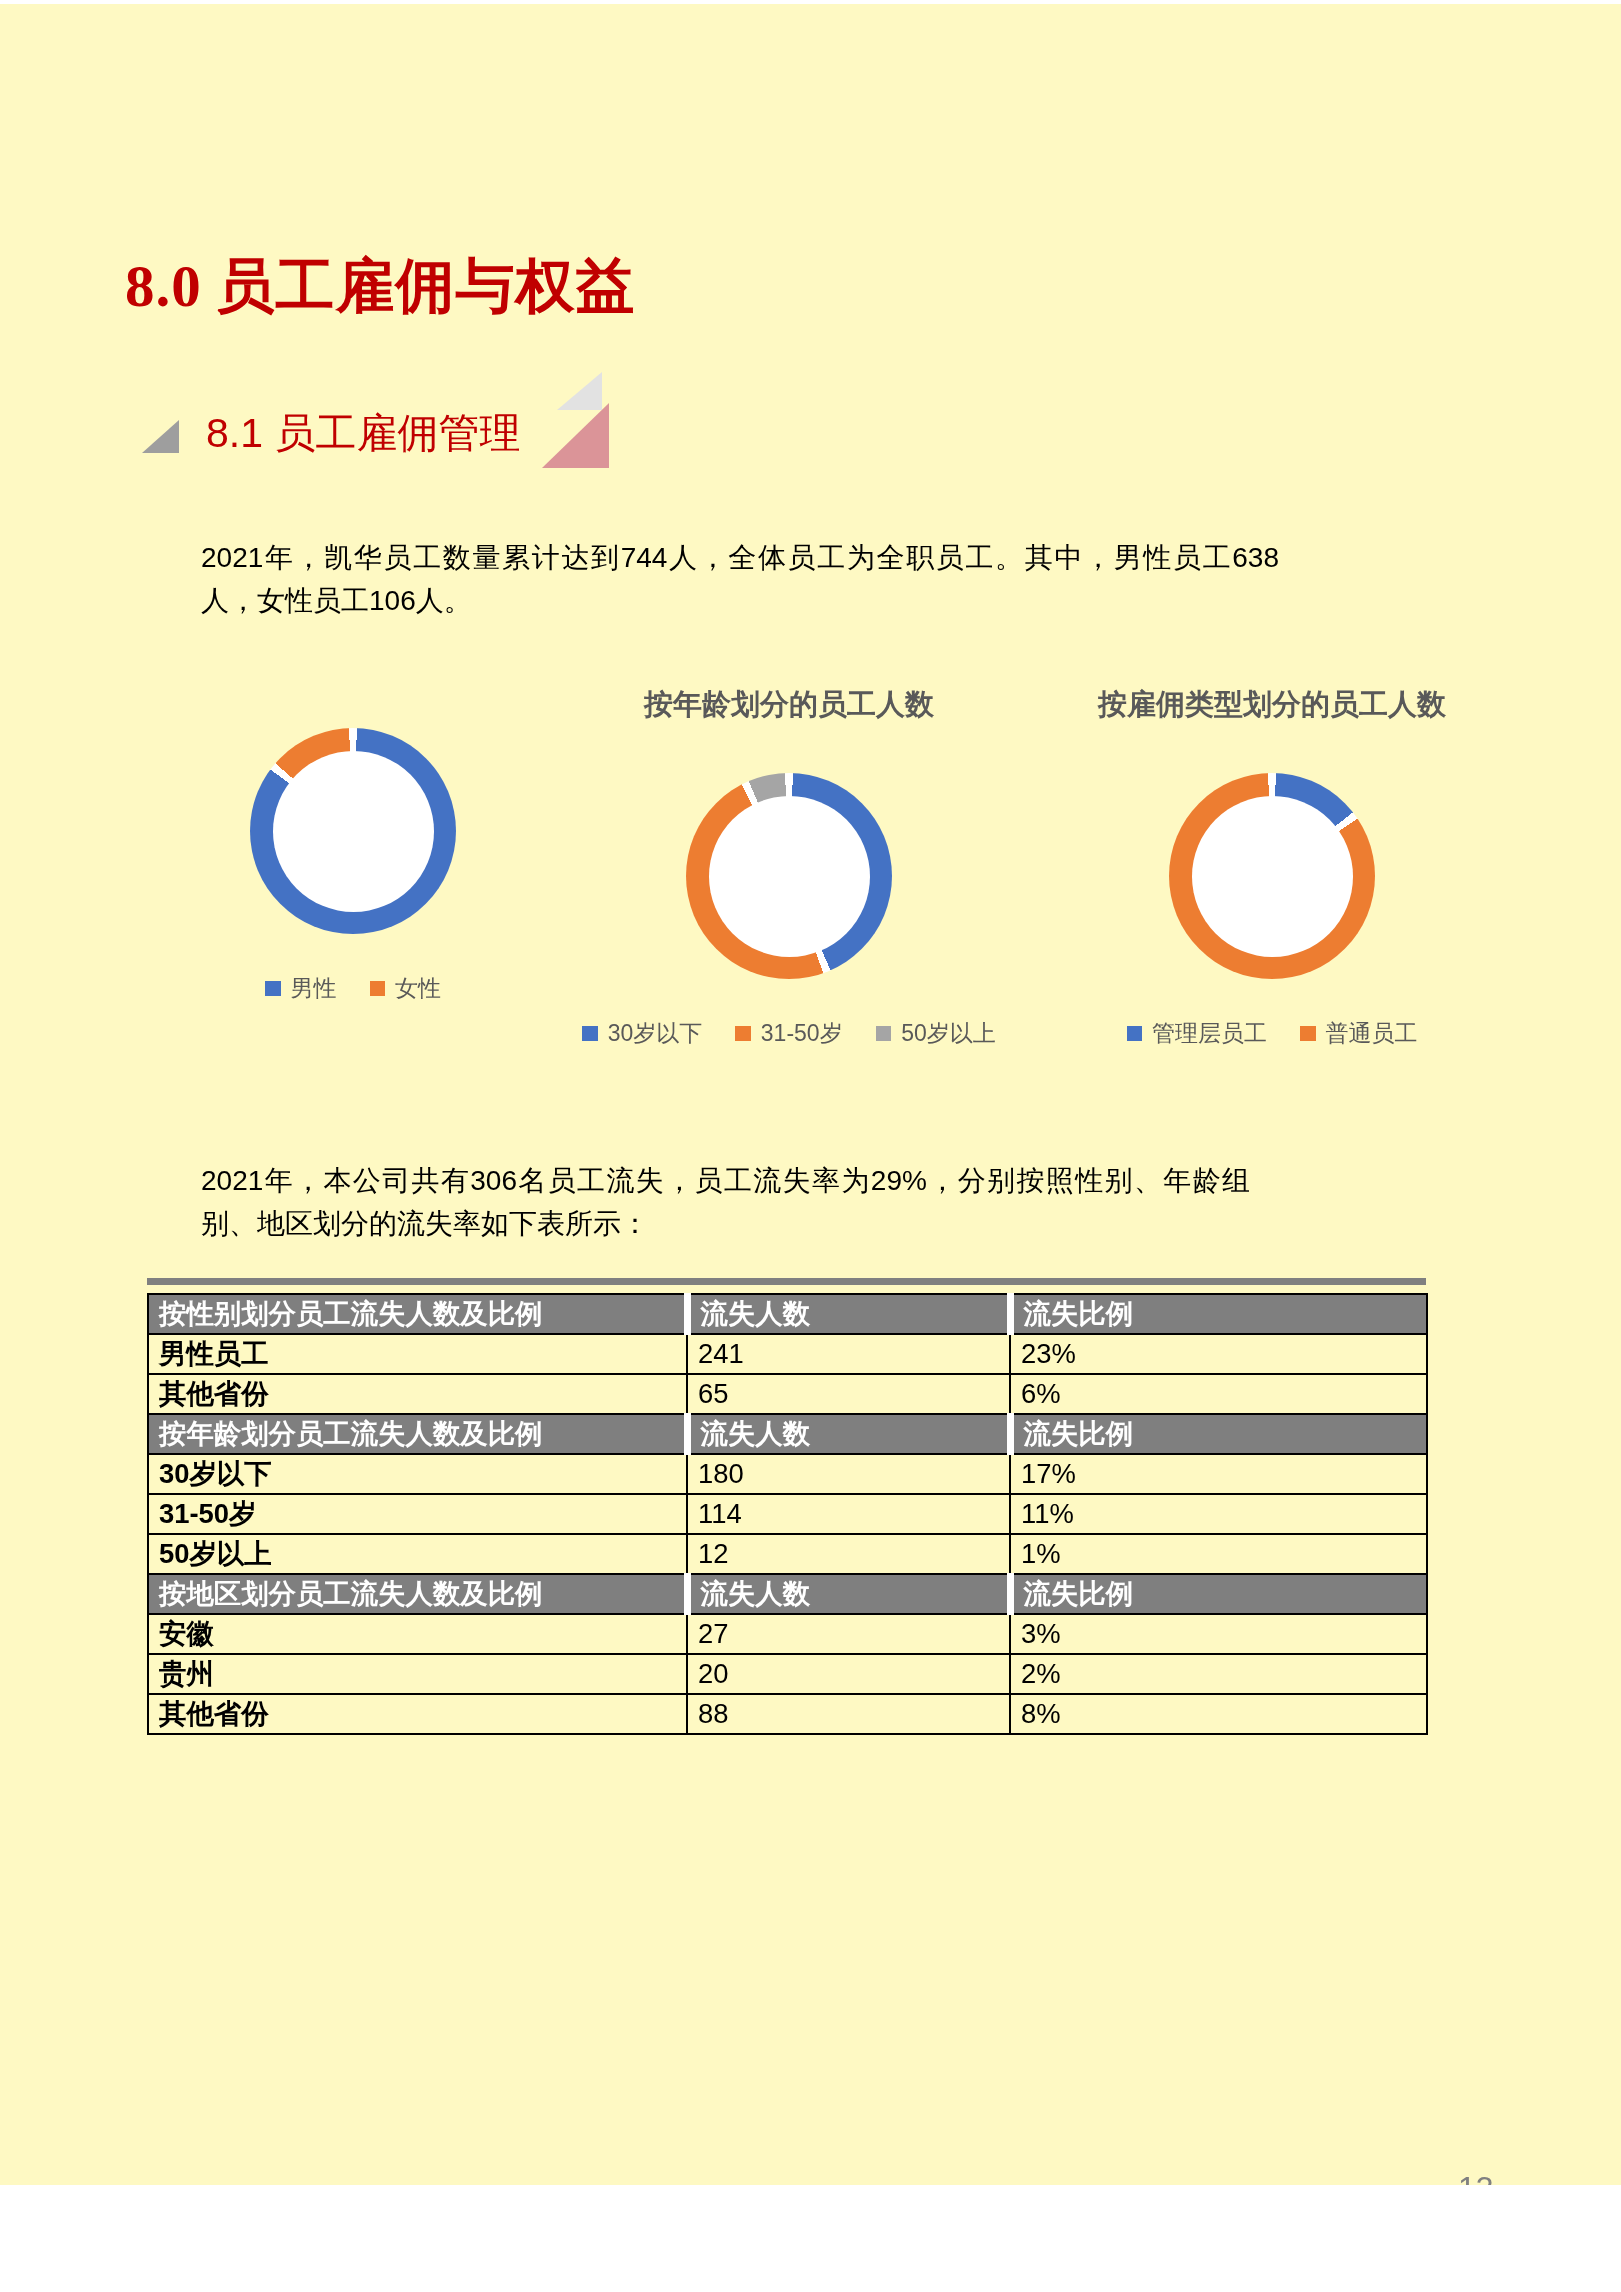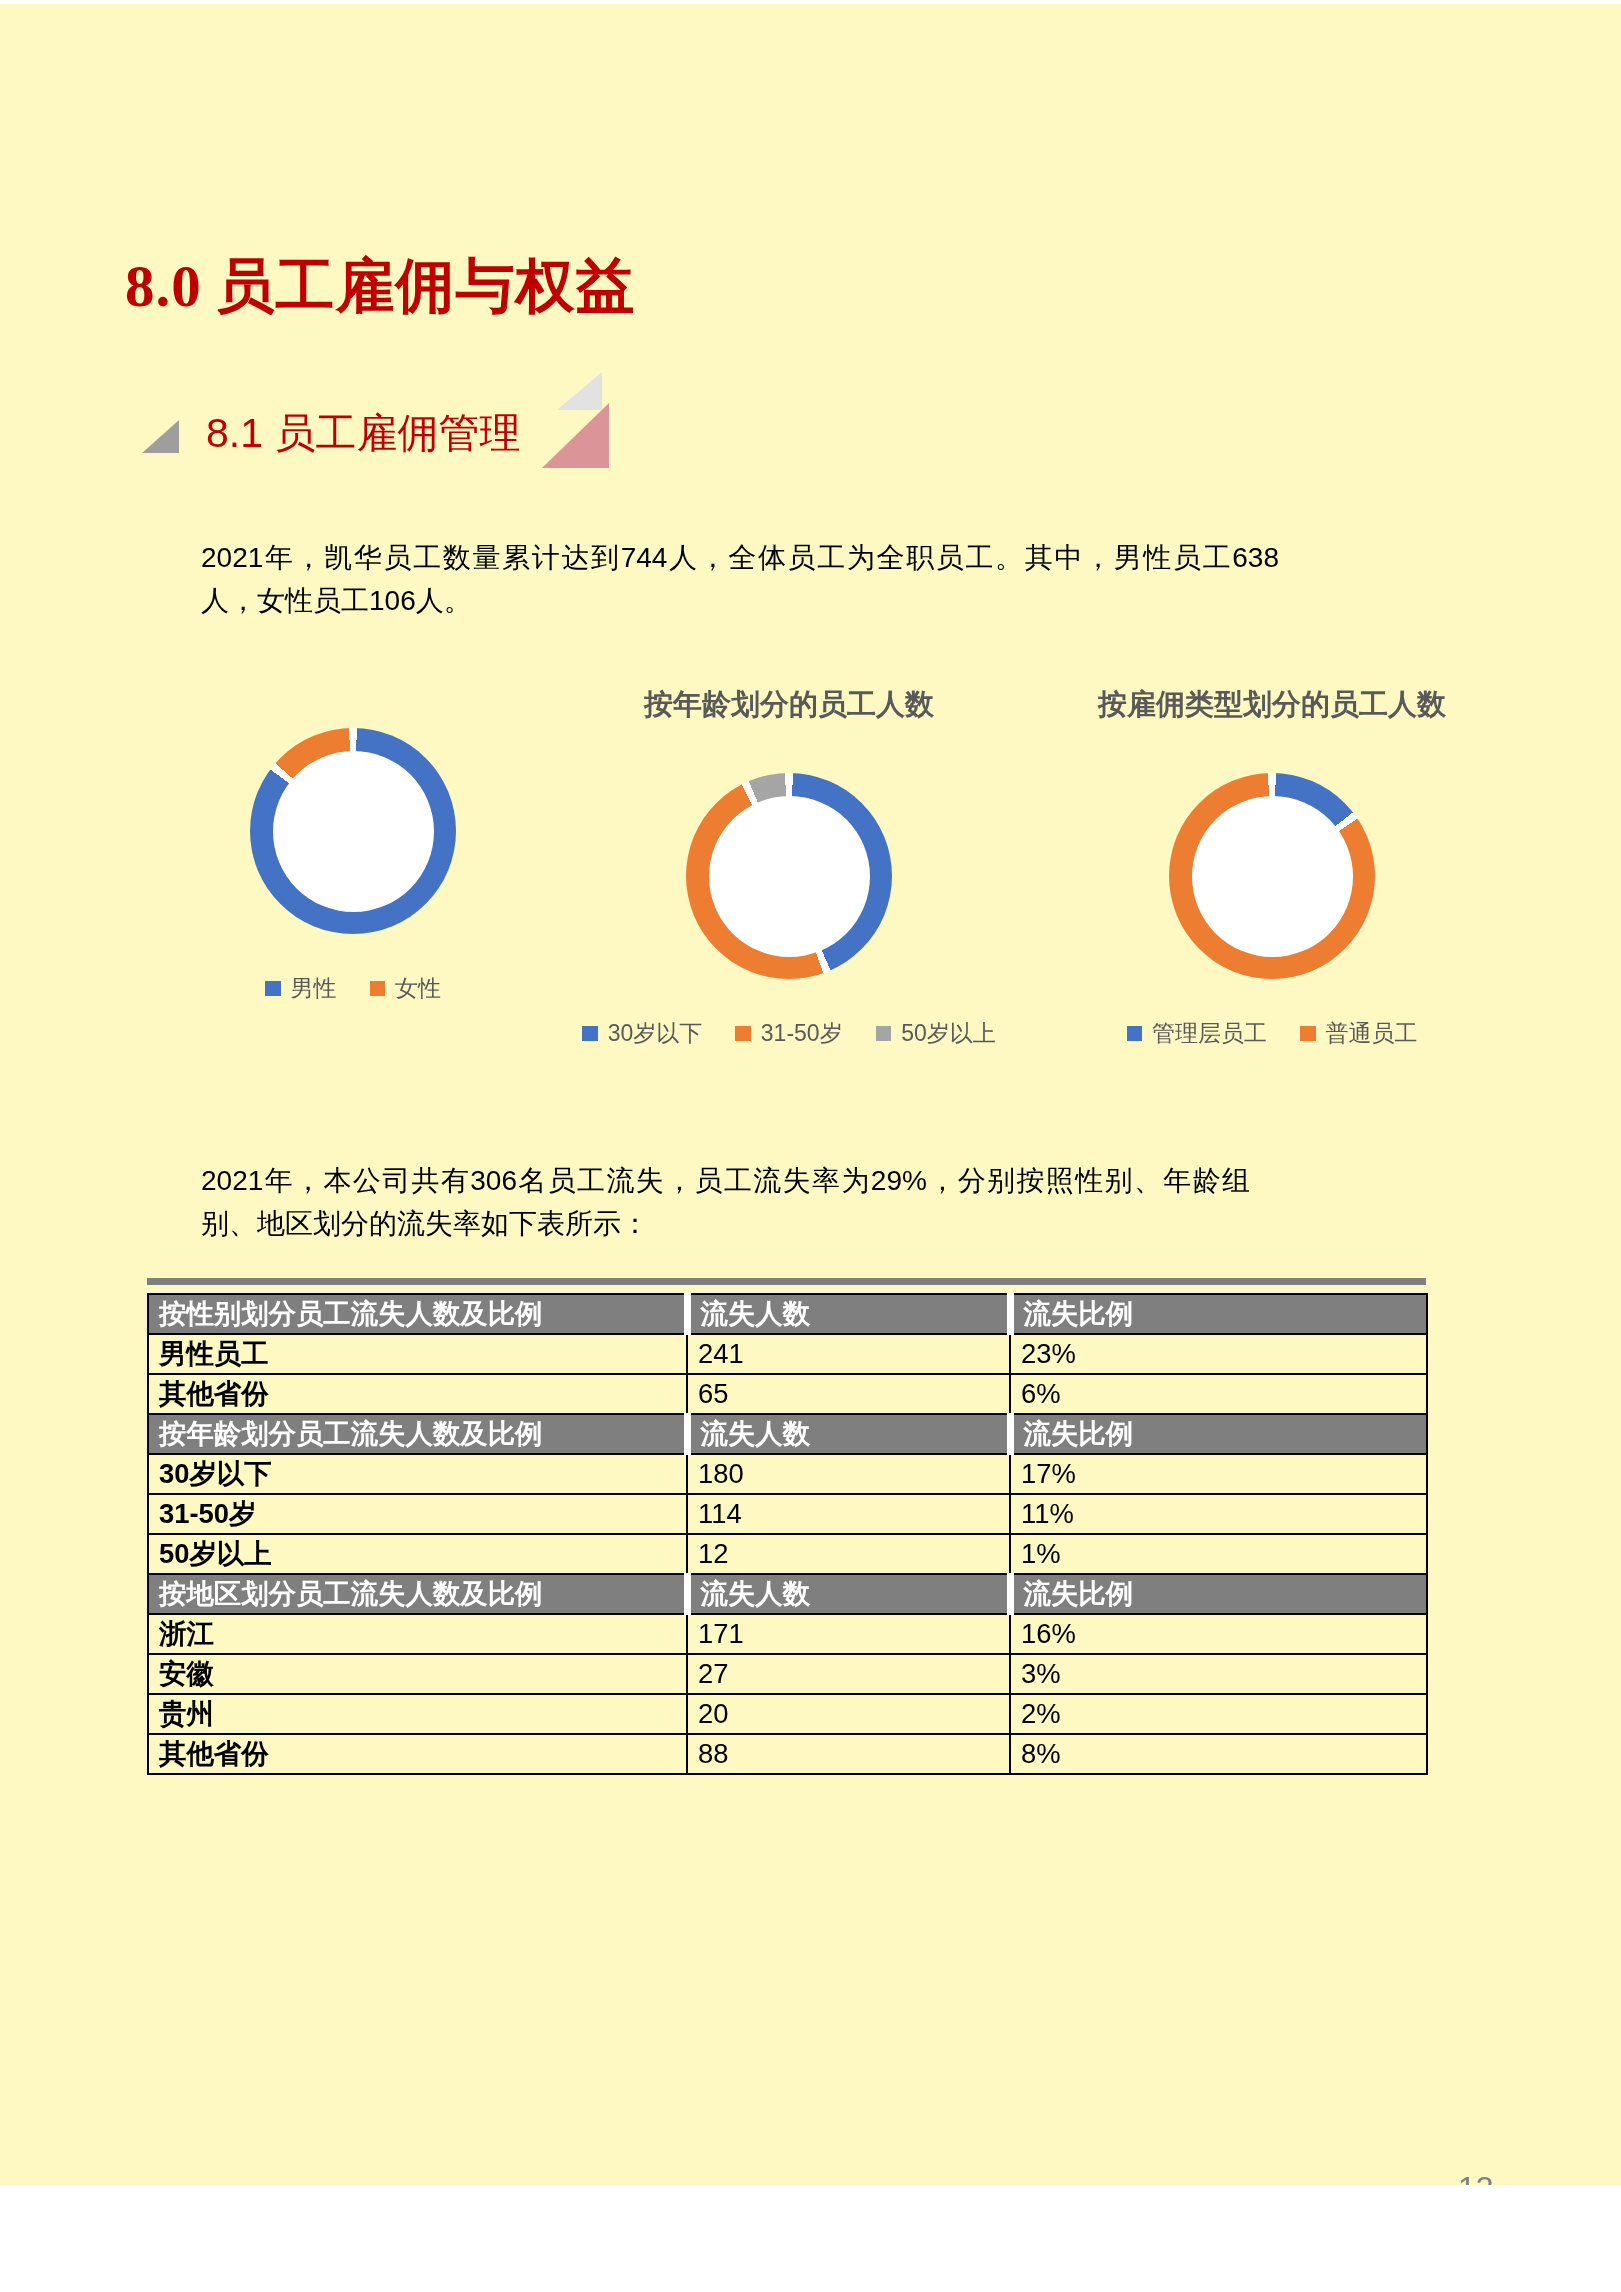--- a/index.html
+++ b/index.html
@@ -205,25 +205,20 @@
         <td>12</td>
         <td>1%</td>
       </tr>
 
       <tr>
         <th>按地区划分员工流失人数及比例</th>
         <th class="gap">流失人数</th>
         <th class="gap">流失比例</th>
       </tr>
       <tr>
-        <td class="c1">浙江</td>
-        <td>171</td>
-        <td>16%</td>
-      </tr>
-      <tr>
         <td class="c1">安徽</td>
         <td>27</td>
         <td>3%</td>
       </tr>
       <tr>
         <td class="c1">贵州</td>
         <td>20</td>
         <td>2%</td>
       </tr>
       <tr>

